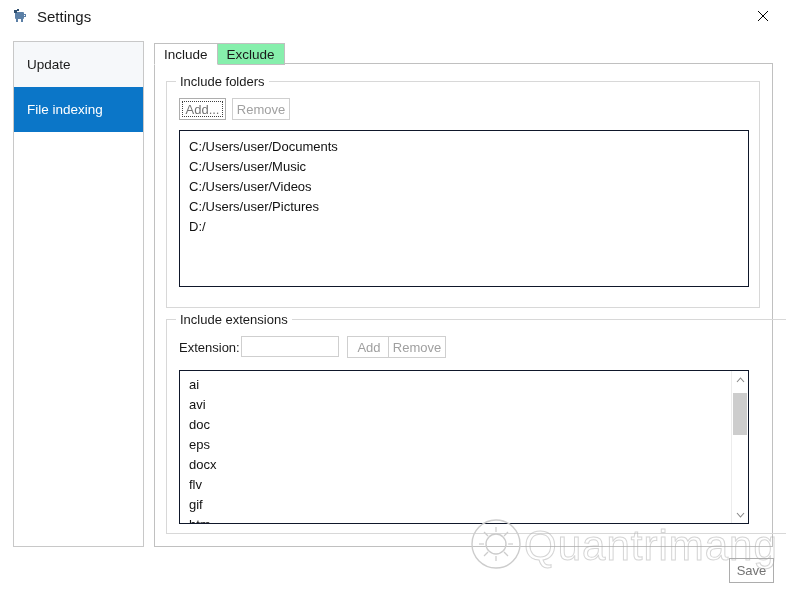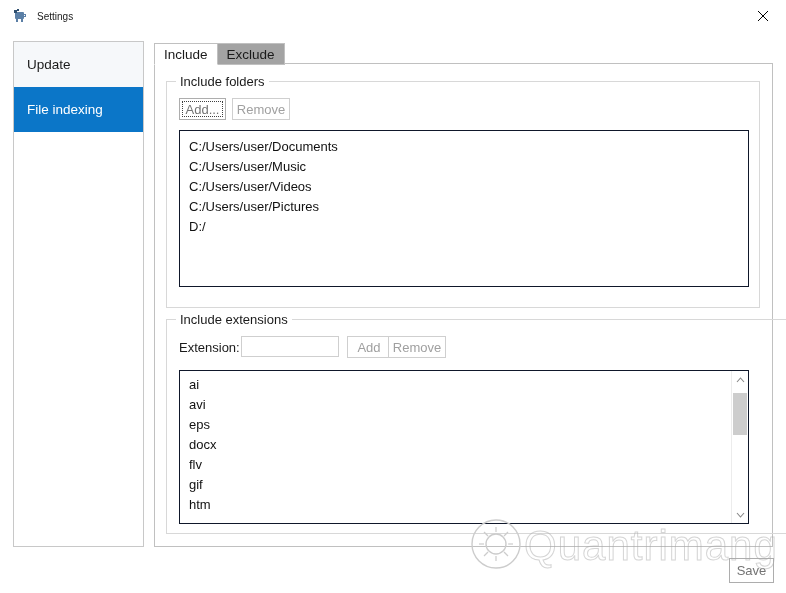--- a/index.html
+++ b/index.html
@@ -27,21 +27,21 @@
     align-items: center;
   }
   #app-icon {
     position: absolute;
     left: 12px; top: 8px;
     width: 17px; height: 17px;
   }
   #title-text {
     position: absolute;
     left: 37px; top: 8px;
-    font-size: 10px;
+    font-size: 15px;
     color: #1a1a1a;
     line-height: 17px;
   }
   #close-btn {
     position: absolute;
     right: 0; top: 0;
     width: 46px; height: 31px;
     display: flex;
     align-items: center;
     justify-content: center;
@@ -97,21 +97,21 @@
     box-sizing: border-box;
     cursor: default;
   }
   .tab.active {
     background: #ffffff;
     border-bottom-color: #ffffff;
     position: relative;
     z-index: 6;
   }
   .tab.inactive {
-    background: #a3a3a3;
+    background: #86efac;
     border-color: #c0c0c0;
     margin-left: -1px;
   }
 
   
   #tabpage {
     position: absolute;
     left: 154px; top: 63px;
     width: 619px; height: 484px;
     border: 1px solid #c0c0c0;
@@ -392,20 +392,21 @@
       <span>Add</span>
     </div>
     <div class="btn disabled" id="btn-remove-ext">
       <span>Remove</span>
     </div>
 
     <div class="listbox" id="ext-list">
       <div class="rows">
         <div class="row">ai</div>
         <div class="row">avi</div>
+        <div class="row">doc</div>
         <div class="row">eps</div>
         <div class="row">docx</div>
         <div class="row">flv</div>
         <div class="row">gif</div>
         <div class="row">htm</div>
       </div>
 
       <div class="scrollbar">
         <div class="sb-arrow up">
           <svg width="9" height="6" viewBox="0 0 9 6" xmlns="http://www.w3.org/2000/svg">

